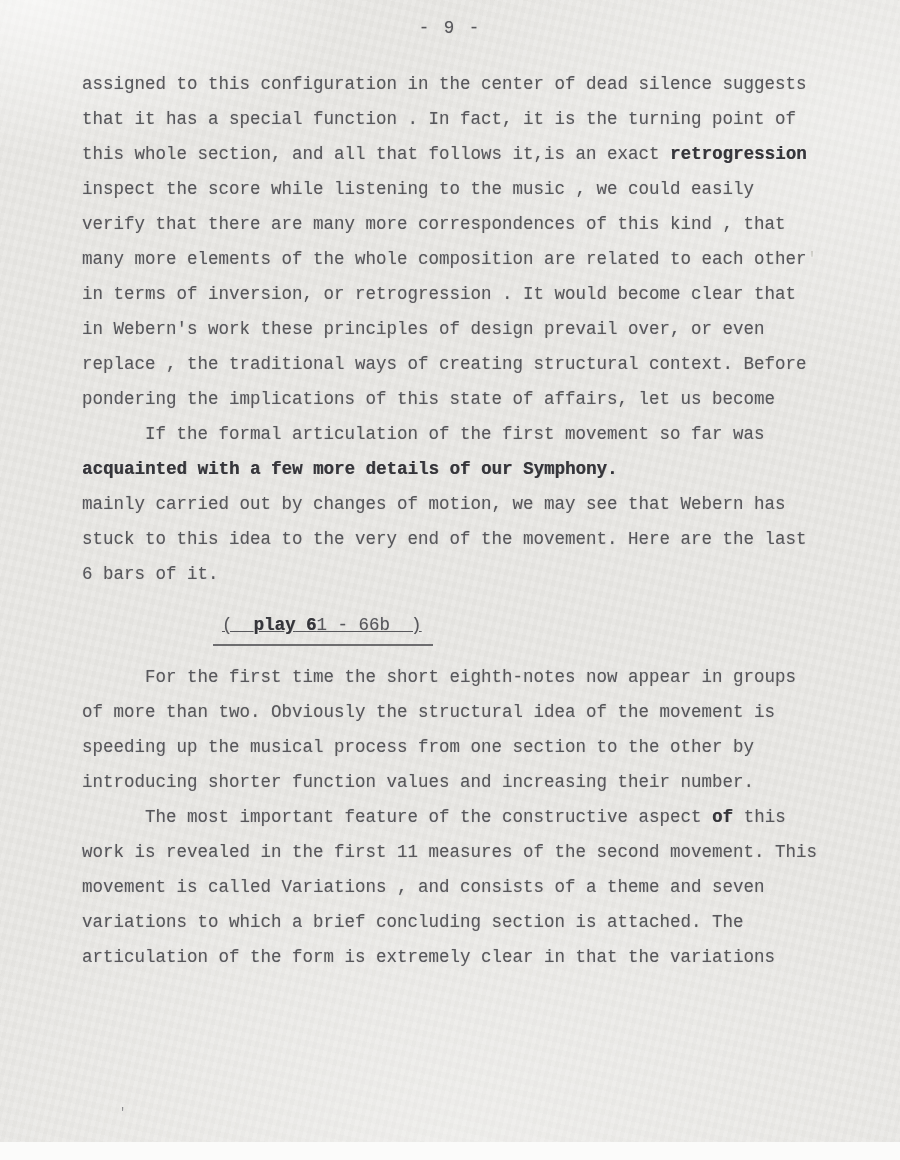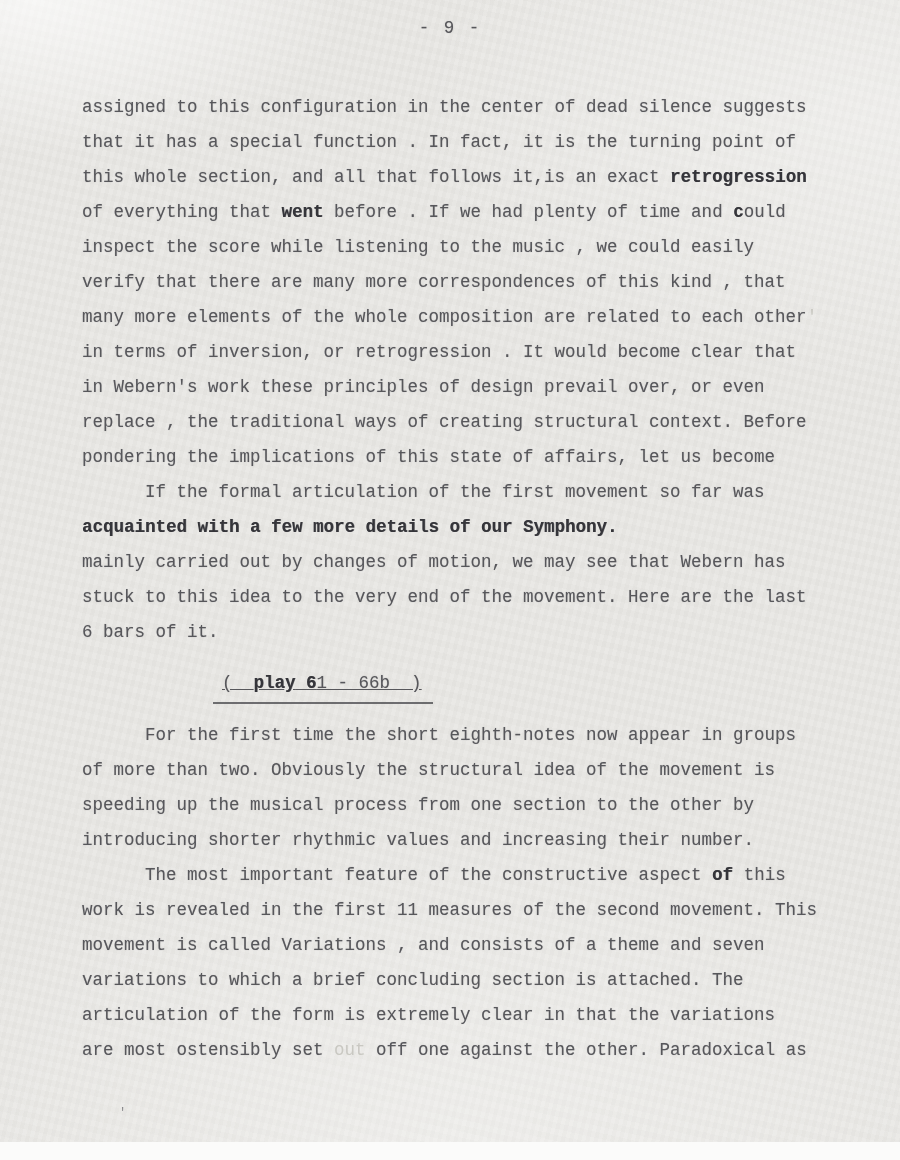--- a/index.html
+++ b/index.html
@@ -27,21 +27,21 @@
   }
   .page-number{
     padding-top:18px;
     text-align:center;
     font-size:17.5px;
     letter-spacing:2px;
     color:var(--ink);
     text-shadow:0 0 1px rgba(87,87,91,0.4);
   }
   .text-body{
-    margin-top:52px;
+    margin-top:29px;
     padding-left:82px;
     font-size:17.5px;
     line-height:35px;
     color:var(--ink);
     text-shadow:0 0 1px rgba(87,87,91,0.35);
   }
   .line{
     white-space:pre;
     height:35px;
   }
@@ -72,40 +72,38 @@
 </head>
 <body>
 
 <div class="paper">
   <div class="page-number">- 9 -</div>
 
   <div class="text-body" id="text-body">
       <div class="line"><span>assigned to this configuration in the center of dead silence suggests</span></div>
       <div class="line"><span>that it has a special function . In fact, it is the turning point of</span></div>
       <div class="line"><span>this whole section, and all that follows it,is an exact </span><span class="bold">retrogression</span></div>
-      <div class="line"><span>of everything that </span><span class="bold">went</span><span> before . If we had plenty of time and </span><span class="bold">c</span><span>ould</span></div>
       <div class="line"><span>inspect the score while listening to the music , we could easily</span></div>
       <div class="line"><span>verify that there are many more correspondences of this kind , that</span></div>
       <div class="line"><span>many more elements of the whole composition are related to each other</span><span class="ghost">'</span></div>
       <div class="line"><span>in terms of inversion, or retrogression . It would become clear that</span></div>
       <div class="line"><span>in Webern's work these principles of design prevail over, or even</span></div>
       <div class="line"><span>replace , the traditional ways of creating structural context. Before</span></div>
       <div class="line"><span>pondering the implications of this state of affairs, let us become</span></div>
       <div class="line"><span>      If the formal articulation of the first movement so far was</span></div>
       <div class="line"><span class="bold">acquainted with a few more details of our Symphony.</span></div>
       <div class="line"><span>mainly carried out by changes of motion, we may see that Webern has</span></div>
       <div class="line"><span>stuck to this idea to the very end of the movement. Here are the last</span></div>
       <div class="line"><span>6 bars of it.</span></div>
       <div class="line line-center"><span class="play-underline"><span>(  </span><span class="bold">play</span><span> </span><span class="bold">6</span><span>1 - 66b  )</span></span></div>
       <div class="line"><span>      For the first time the short eighth-notes now appear in groups</span></div>
       <div class="line"><span>of more than two. Obviously the structural idea of the movement is</span></div>
       <div class="line"><span>speeding up the musical process from one section to the other by</span></div>
-      <div class="line"><span>introducing shorter rhythmic values and increasing their number.</span></div>
+      <div class="line"><span>introducing shorter function values and increasing their number.</span></div>
       <div class="line"><span>      The most important feature of the constructive aspect </span><span class="bold">of</span><span> this</span></div>
       <div class="line"><span>work is revealed in the first 11 measures of the second movement. This</span></div>
       <div class="line"><span>movement is called Variations , and consists of a theme and seven</span></div>
       <div class="line"><span>variations to which a brief concluding section is attached. The</span></div>
       <div class="line"><span>articulation of the form is extremely clear in that the variations</span></div>
-      <div class="line"><span>are most ostensibly set </span><span class="ghost">out</span><span> off one against the other. Paradoxical as</span></div>
     </div>
 
   <span class="stray-mark">'</span>
 </div>
 
 </body></html>

